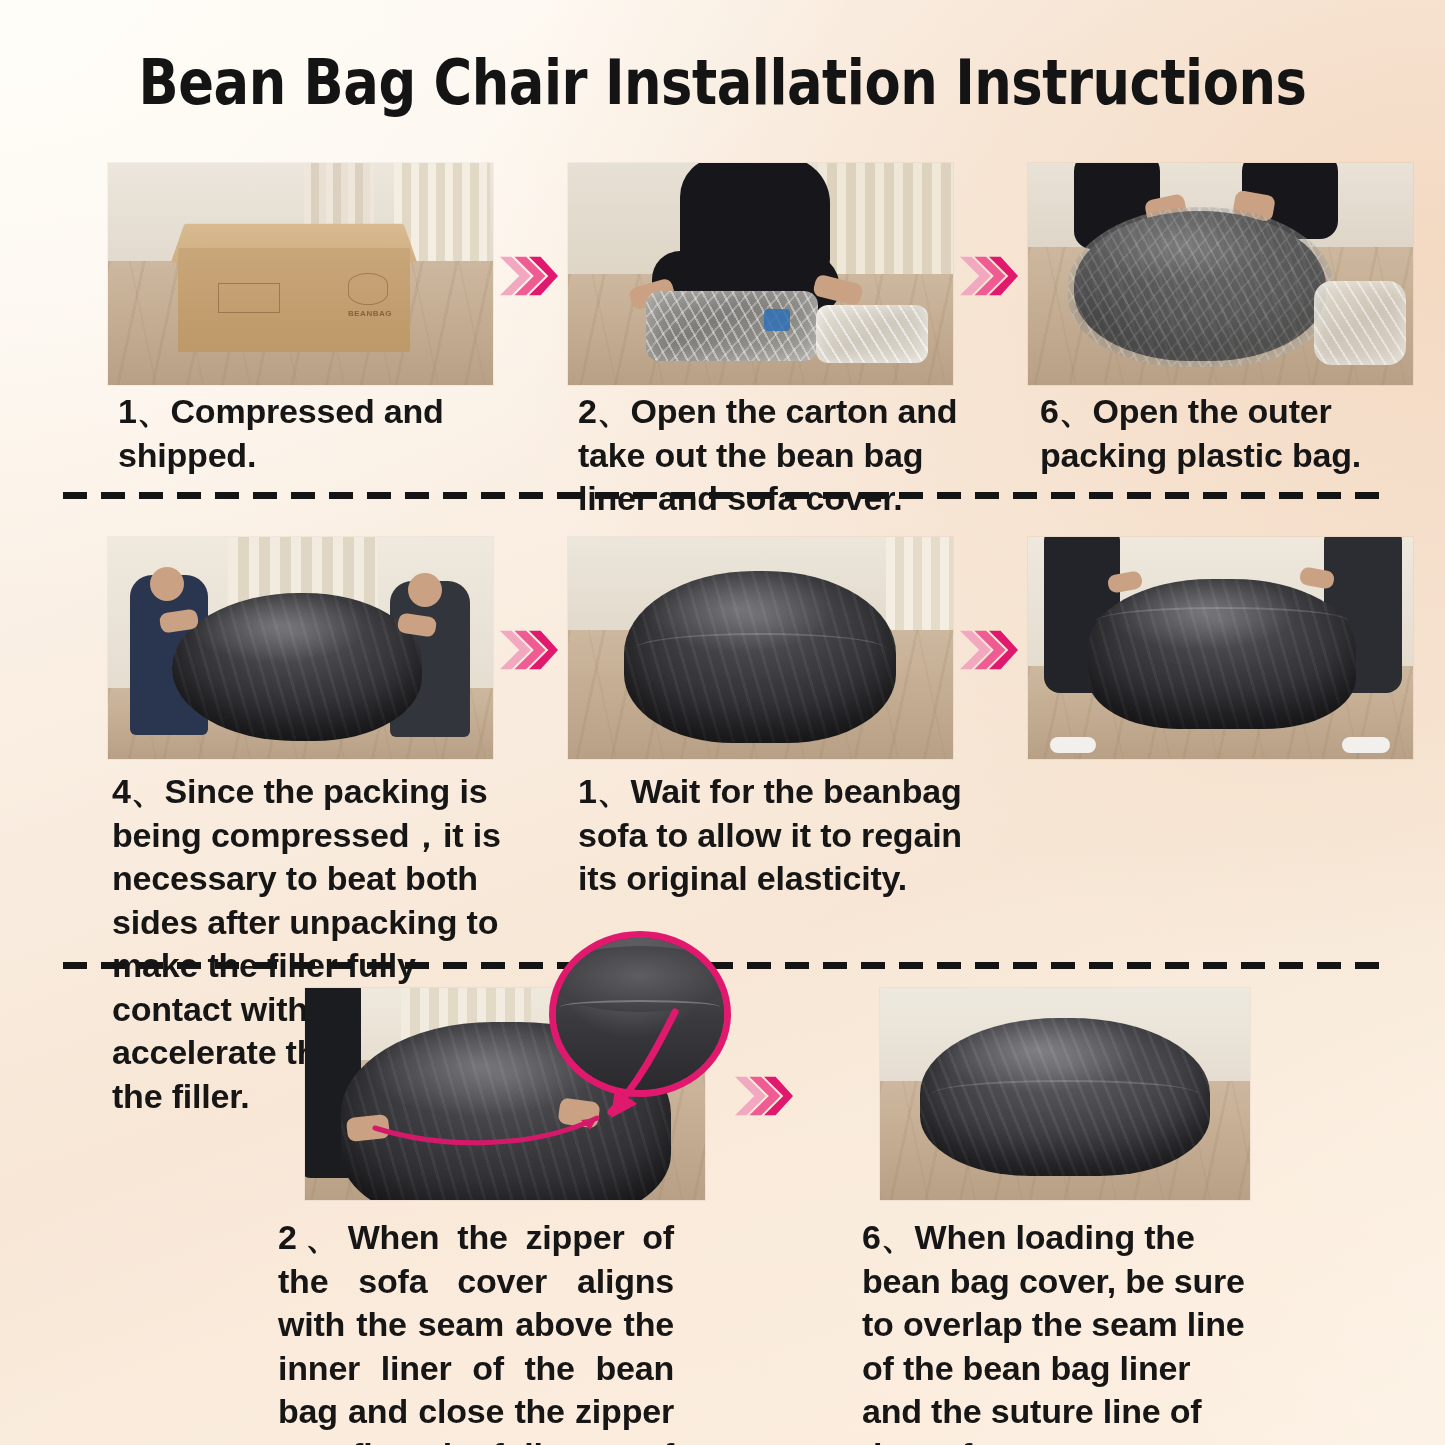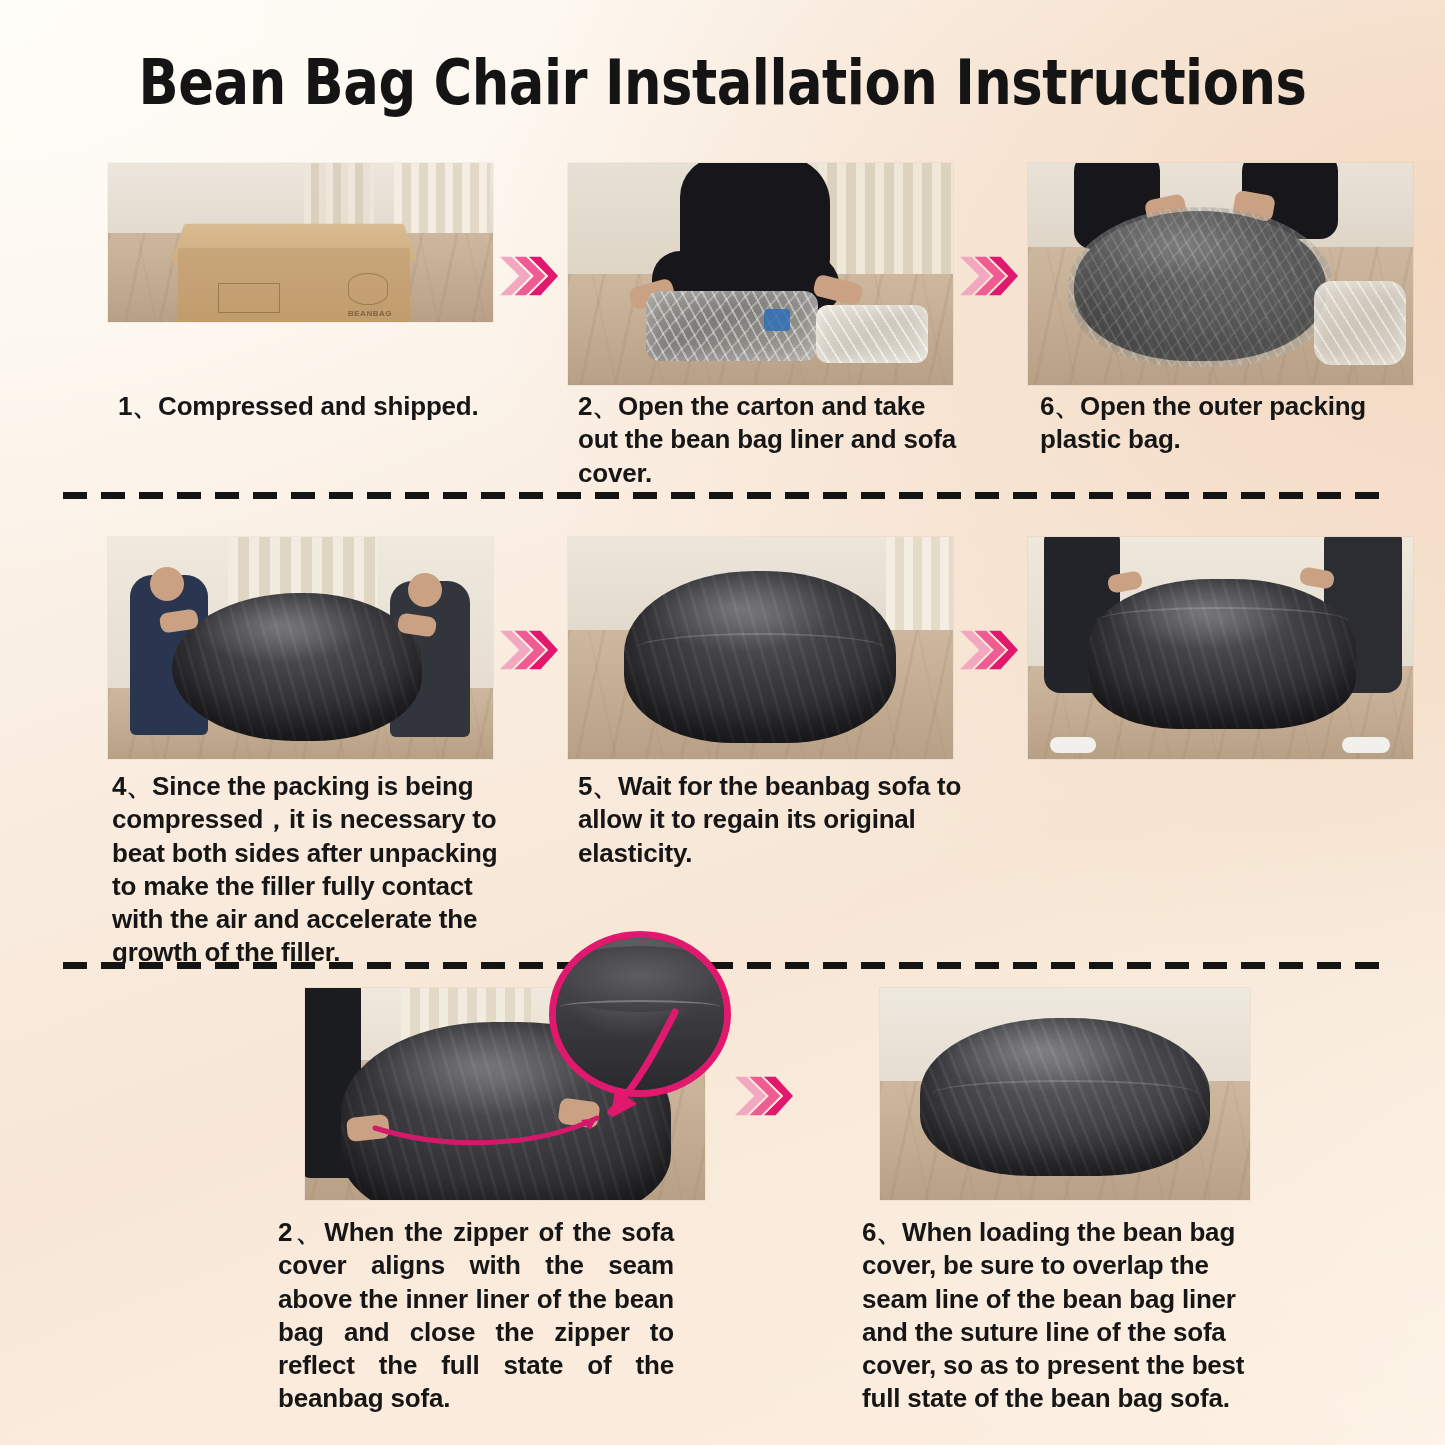--- a/index.html
+++ b/index.html
@@ -81,21 +81,21 @@
      box-shadow:inset 0 -18px 38px rgba(0,0,0,.5);}
   .seam{position:absolute;border-top:2px solid rgba(255,255,255,.17);border-radius:50%;}
 
   .person{position:absolute;background:#17171b;border-radius:10px;}
   .skin{position:absolute;background:#caa283;border-radius:8px;}
 
   
   .cap{
     position:absolute;
     color:#161616;
-    font-size:26px;
+    font-size:34px;
     line-height:1.28;
     font-weight:600;
     letter-spacing:-.2px;
   }
   .cap.just{text-align:justify;text-align-last:left;}
 
   
   .arrows{position:absolute;display:flex;align-items:center;}
 
   
@@ -111,21 +111,21 @@
     overflow:hidden;background:#3a3a3e;
   }
 </style>
 </head>
 <body>
 
 <div class="page">
 
   <div class="title">Bean Bag Chair Installation Instructions</div>
 
-  <div class="photo" style="left:108px;top:163px;width:385px;height:159px;text-align:right;">
+  <div class="photo" style="left:108px;top:163px;width:385px;height:222px;text-align:right;">
     <div class="wall" style="height:46%;background:linear-gradient(180deg,#ece6dd 0%,#e2dacd 100%);"></div>
     <div class="curtain" style="left:196px;width:70px;top:0;height:46%;opacity:.85;"></div>
     <div class="curtain" style="left:286px;width:96px;top:0;height:50%;background:repeating-linear-gradient(90deg,#f4eee2 0 8px,#e2d8c6 8px 17px);"></div>
     <div class="floor" style="height:56%;"></div>
     <div class="box-side" style="left:70px;top:84px;width:36px;height:96px;transform:skewY(12deg);"></div>
     <div class="box-top" style="left:70px;top:53px;width:232px;height:52px;border-radius:3px;transform:perspective(300px) rotateX(42deg);"></div>
     <div class="box-front" style="left:70px;top:85px;width:232px;height:104px;border-radius:2px;"></div>
     <div class="box-label" style="left:110px;top:120px;width:60px;height:28px;"></div>
     <div class="box-logo" style="left:240px;top:110px;width:38px;height:30px;"></div>
     <div class="box-logotext" style="left:240px;top:146px;">BEANBAG</div>
@@ -222,21 +222,21 @@
     <div class="person" style="left:296px;top:-12px;width:78px;height:168px;border-radius:16px;background:#2b2d33;"></div>
     <div style="position:absolute;left:22px;bottom:6px;width:46px;height:16px;border-radius:8px;background:#f2f0ec;"></div>
     <div style="position:absolute;left:314px;bottom:6px;width:48px;height:16px;border-radius:8px;background:#f2f0ec;"></div>
     <div class="beanbag" style="left:60px;top:42px;width:268px;height:150px;border-radius:46% 46% 34% 34%;"></div>
     <div class="seam" style="left:68px;top:70px;width:252px;height:26px;"></div>
     <div class="skin" style="left:80px;top:36px;width:34px;height:18px;transform:rotate(-10deg);"></div>
     <div class="skin" style="left:272px;top:32px;width:34px;height:18px;transform:rotate(10deg);"></div>
   </div>
 
   <div class="cap" style="left:112px;top:770px;width:400px;">4、Since the packing is being compressed，it is necessary to beat both sides after unpacking to make the filler fully contact with the air and accelerate the growth of the filler.</div>
-  <div class="cap" style="left:578px;top:770px;width:390px;">5、Wait for the beanbag sofa to allow it to regain its original elasticity.</div>
+  <div class="cap" style="left:578px;top:770px;width:390px;">1、Wait for the beanbag sofa to allow it to regain its original elasticity.</div>
 
   <div class="divider" style="left:63px;top:962px;width:1326px;"></div>
 
   <div class="photo" style="left:305px;top:988px;width:400px;height:212px;">
     <div class="wall" style="height:36%;background:linear-gradient(180deg,#efe9dd 0%,#e6ded0 100%);"></div>
     <div class="curtain" style="left:96px;width:130px;top:0;height:40%;background:repeating-linear-gradient(90deg,#f2ebdf 0 9px,#e2d9c7 9px 19px);"></div>
     <div class="floor" style="height:66%;"></div>
     <div class="person" style="left:-6px;top:-10px;width:62px;height:200px;border-radius:12px;background:#1b1c20;"></div>
     <div class="beanbag" style="left:36px;top:34px;width:330px;height:200px;border-radius:46% 46% 34% 34%;"></div>
     <div class="skin" style="left:42px;top:128px;width:42px;height:24px;transform:rotate(-6deg);"></div>

